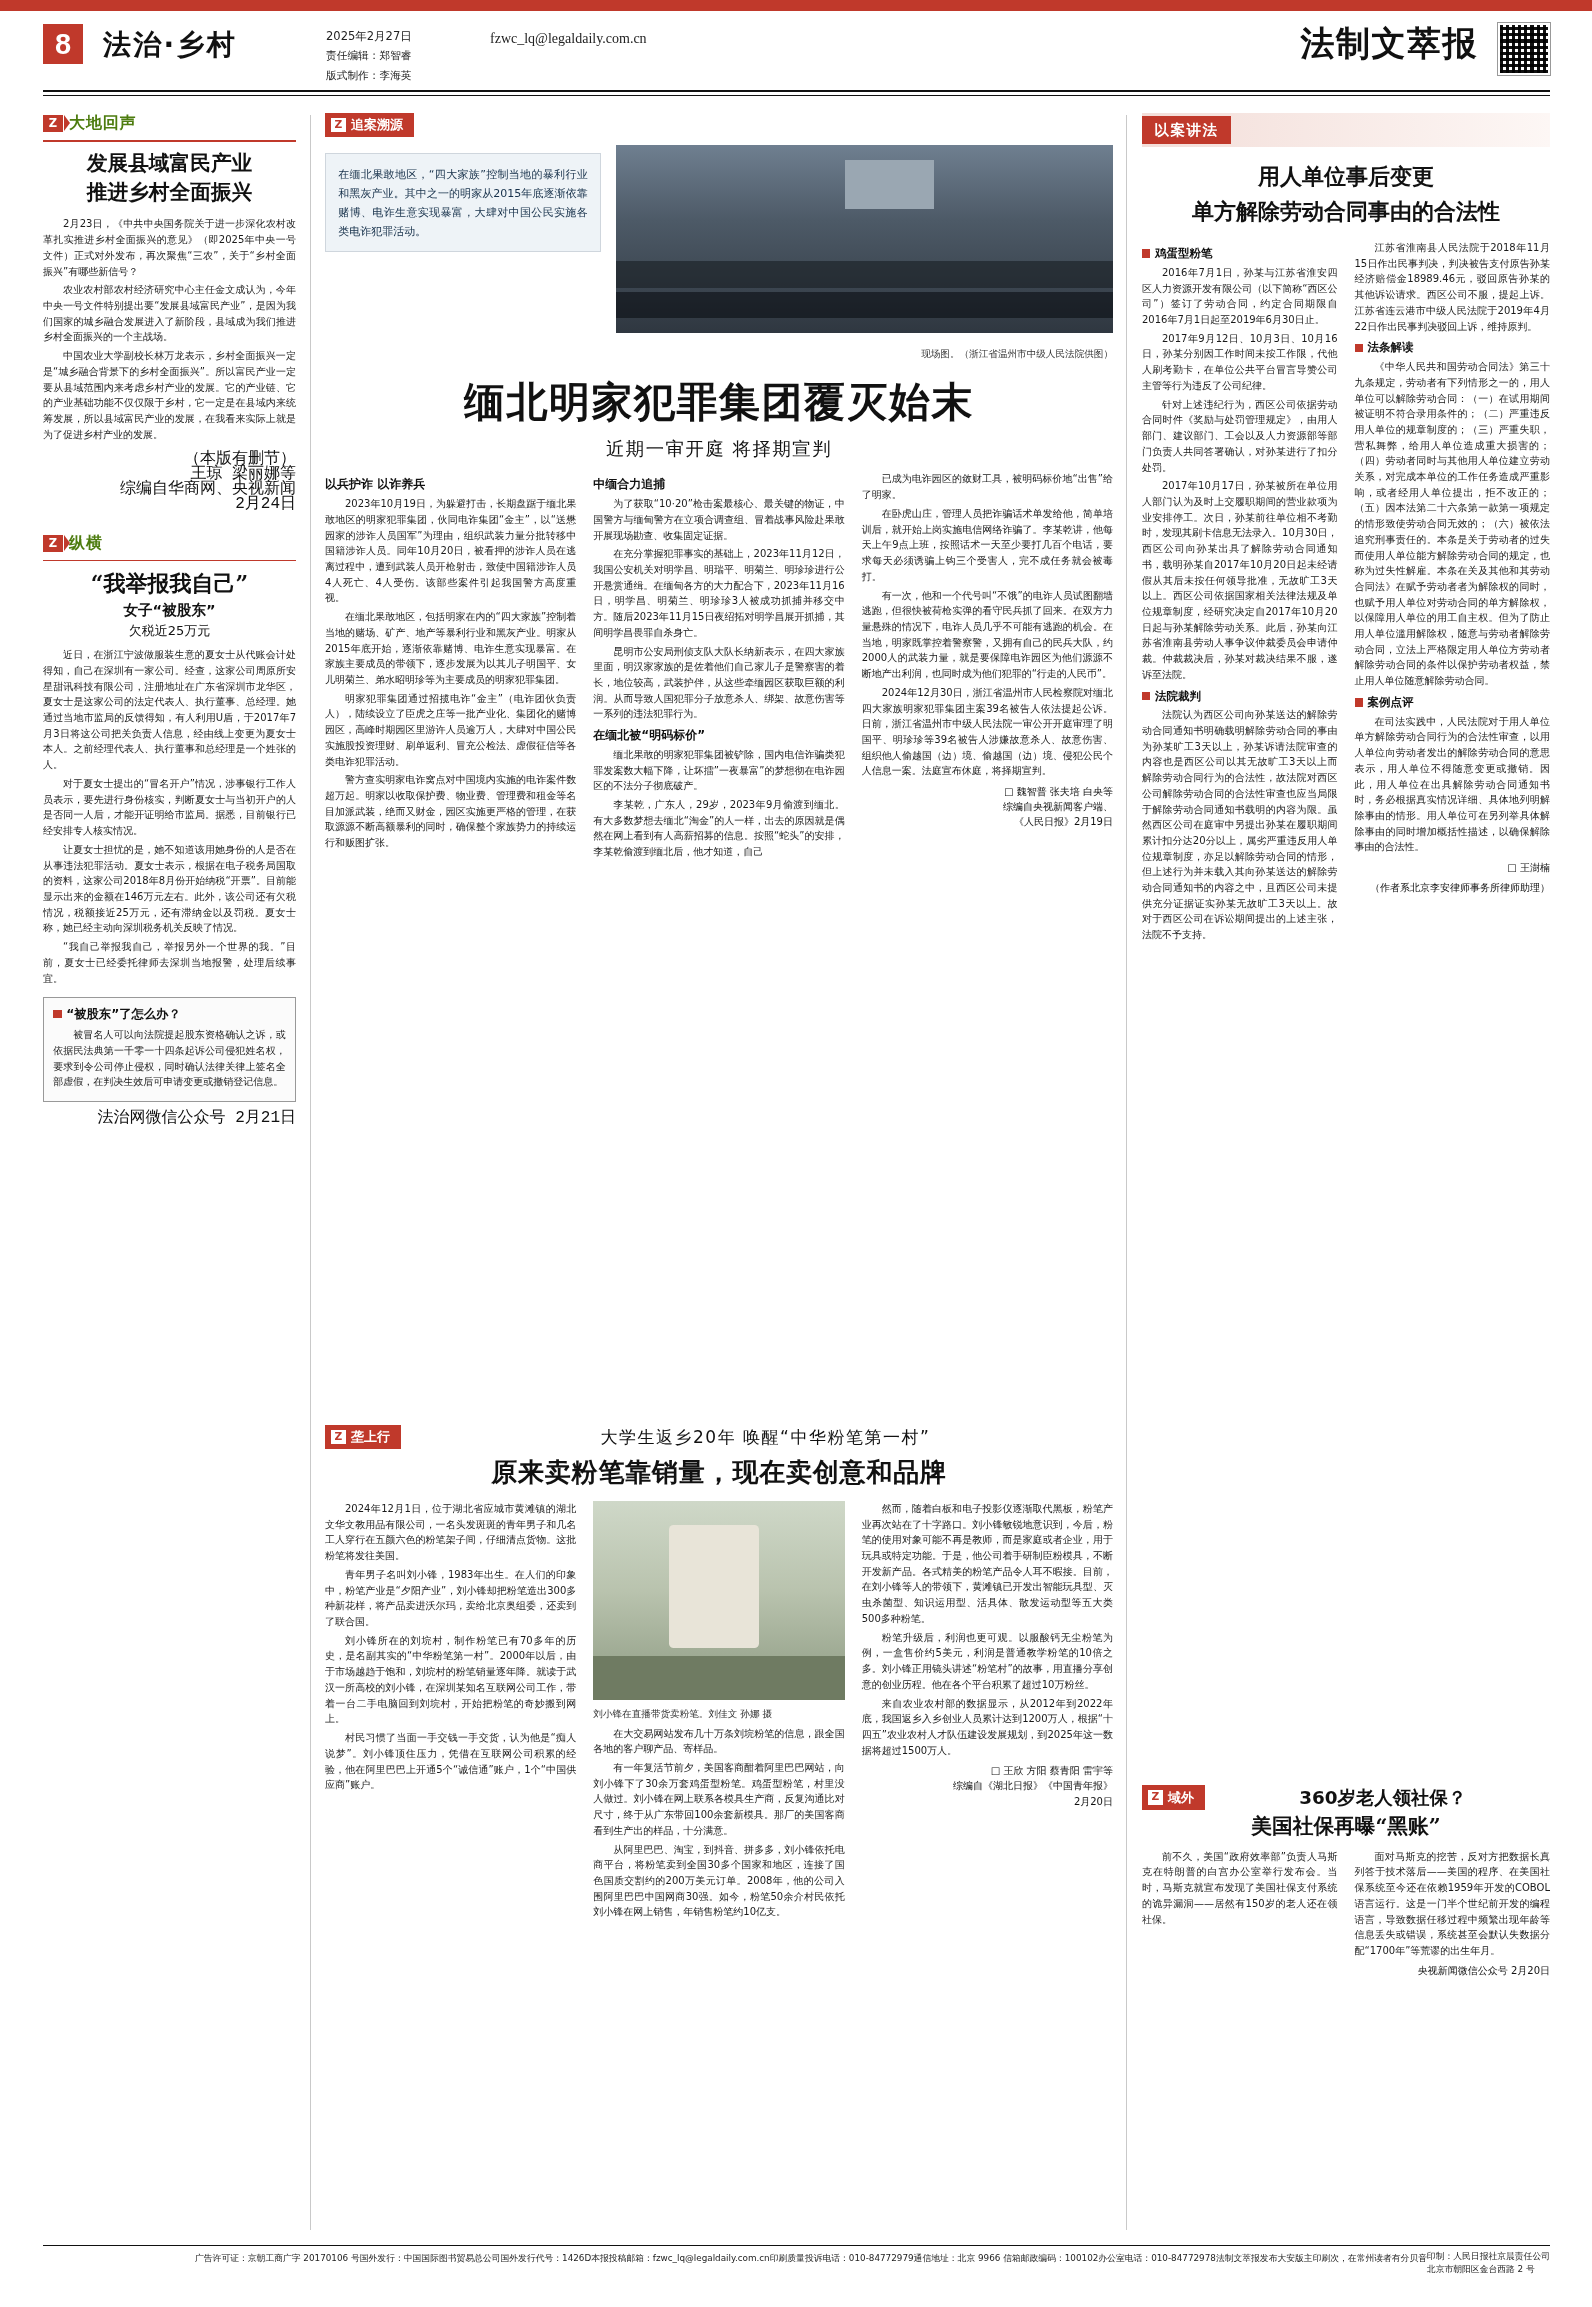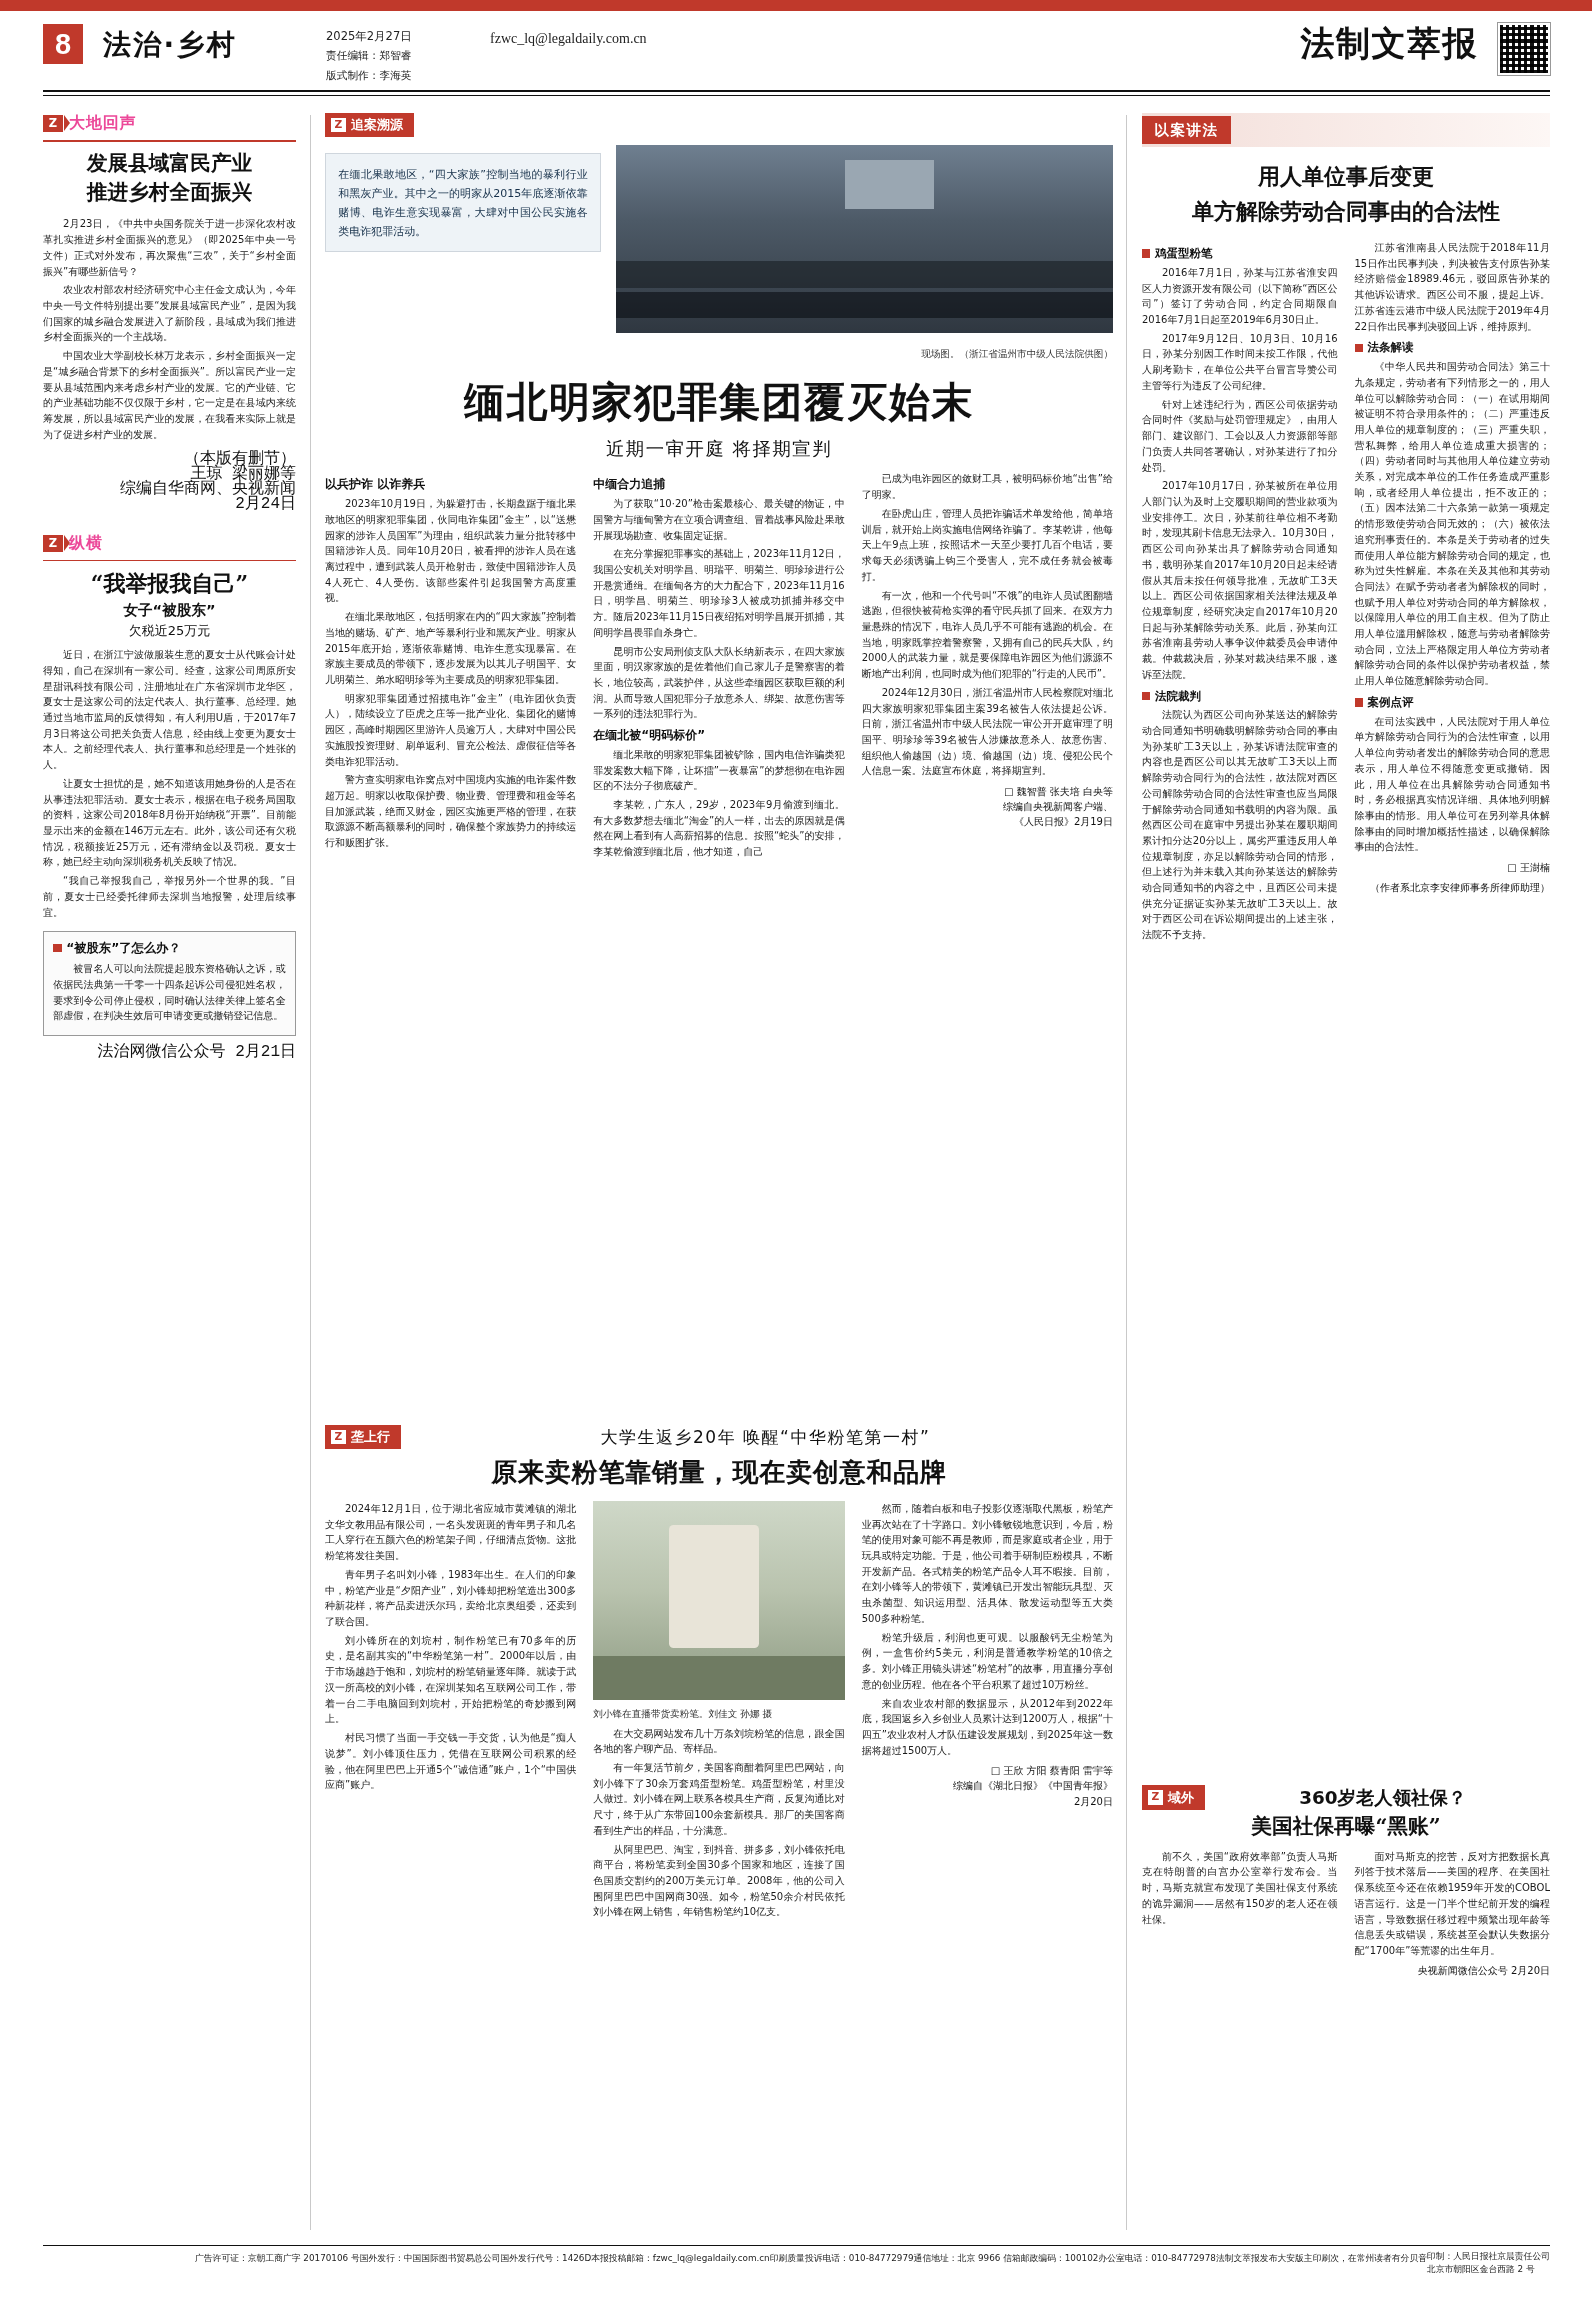--- a/index.html
+++ b/index.html
@@ -22,21 +22,21 @@
   .mh-rule{position:absolute;left:43px;top:90px;width:1507px;height:2.3px;background:#111;}
   .mh-rule2{position:absolute;left:43px;top:95px;width:1507px;height:0.8px;background:#111;}
 
   
   .colrule{position:absolute;width:0.8px;background:#c9c9c9;}
   .body-col{font-size:10px;line-height:15.7px;text-align:justify;color:#1a1a1a;font-family:"DejaVu Sans",sans-serif;}
   .body-col p{margin:0 0 3.1px 0;text-indent:2em;}
   .hd-red-band{display:flex;align-items:center;gap:6.1px;}
   .flag{display:inline-block;width:20px;height:17px;background:#c0392b;color:#fff;font-size:11.5px;font-weight:bold;text-align:center;line-height:17px;font-family:"DejaVu Sans",sans-serif;position:relative;}
   .flag:after{content:"";position:absolute;right:-6.9px;top:0;border-top:8.4px solid transparent;border-bottom:8.4px solid transparent;border-left:6.9px solid #c0392b;}
-  .colhead{font-size:16px;font-weight:bold;color:#ec4899;font-family:"DejaVu Sans",sans-serif;letter-spacing:0.8px;}
+  .colhead{font-size:16px;font-weight:bold;color:#4d7c0f;font-family:"DejaVu Sans",sans-serif;letter-spacing:0.8px;}
 
   
   .leftcol{position:absolute;left:43px;top:113px;width:253px;}
   .lc-sec{margin-bottom:7.7px;}
   .lc-rule{height:1.5px;background:#c0392b;margin:6.1px 0 7.7px 0;}
   .lc-title{font-size:20.7px;font-weight:bold;line-height:29px;text-align:center;font-family:"DejaVu Serif",serif;margin:7.7px 0 9.2px 0;}
   .lc-sub{font-size:14.6px;font-weight:bold;text-align:center;font-family:"DejaVu Sans",sans-serif;margin:1.5px 0;}
   .lc-sub2{font-size:13px;text-align:center;font-family:"DejaVu Sans",sans-serif;margin:1.5px 0 7.7px 0;}
   .sig{text-align:right;font-size:16px;line-height:15.3px;font-family:Liberation Mono, monospace;margin-top:9px;}
   .boxed{border:0.8px solid #999;padding:7.7px 9.2px;margin-top:10.7px;background:#fbfbfb;}
@@ -129,20 +129,21 @@
       <div class="hd-red-band">
         <span class="flag">Z</span>
         <span class="colhead">纵横</span>
       </div>
       <div class="lc-rule"></div>
       <div class="lc-title" style="font-size:22px;margin-bottom:3.1px;">“我举报我自己”</div>
       <div class="lc-sub">女子“被股东”</div>
       <div class="lc-sub2">欠税近25万元</div>
       <div class="body-col">
         <p>近日，在浙江宁波做服装生意的夏女士从代账会计处得知，自己在深圳有一家公司。经查，这家公司周原所安星甜讯科技有限公司，注册地址在广东省深圳市龙华区，夏女士是这家公司的法定代表人、执行董事、总经理。她通过当地市监局的反馈得知，有人利用U盾，于2017年7月3日将这公司把关负责人信息，经由线上变更为夏女士本人。之前经理代表人、执行董事和总经理是一个姓张的人。</p>
+        <p>对于夏女士提出的“冒名开户”情况，涉事银行工作人员表示，要先进行身份核实，判断夏女士与当初开户的人是否同一人后，才能开证明给市监局。据悉，目前银行已经安排专人核实情况。</p>
         <p>让夏女士担忧的是，她不知道该用她身份的人是否在从事违法犯罪活动。夏女士表示，根据在电子税务局国取的资料，这家公司2018年8月份开始纳税“开票”。目前能显示出来的金额在146万元左右。此外，该公司还有欠税情况，税额接近25万元，还有滞纳金以及罚税。夏女士称，她已经主动向深圳税务机关反映了情况。</p>
         <p>“我自己举报我自己，举报另外一个世界的我。”目前，夏女士已经委托律师去深圳当地报警，处理后续事宜。</p>
       </div>
       <div class="boxed">
         <div class="boxed-hd"><span class="redsq"></span><span>“被股东”了怎么办？</span></div>
         <div class="body-col">
             <p>被冒名人可以向法院提起股东资格确认之诉，或依据民法典第一千零一十四条起诉公司侵犯姓名权，要求到令公司停止侵权，同时确认法律关律上签名全部虚假，在判决生效后可申请变更或撤销登记信息。</p>
           </div>
       </div>
       <div class="sig">法治网微信公众号 2月21日</div>

